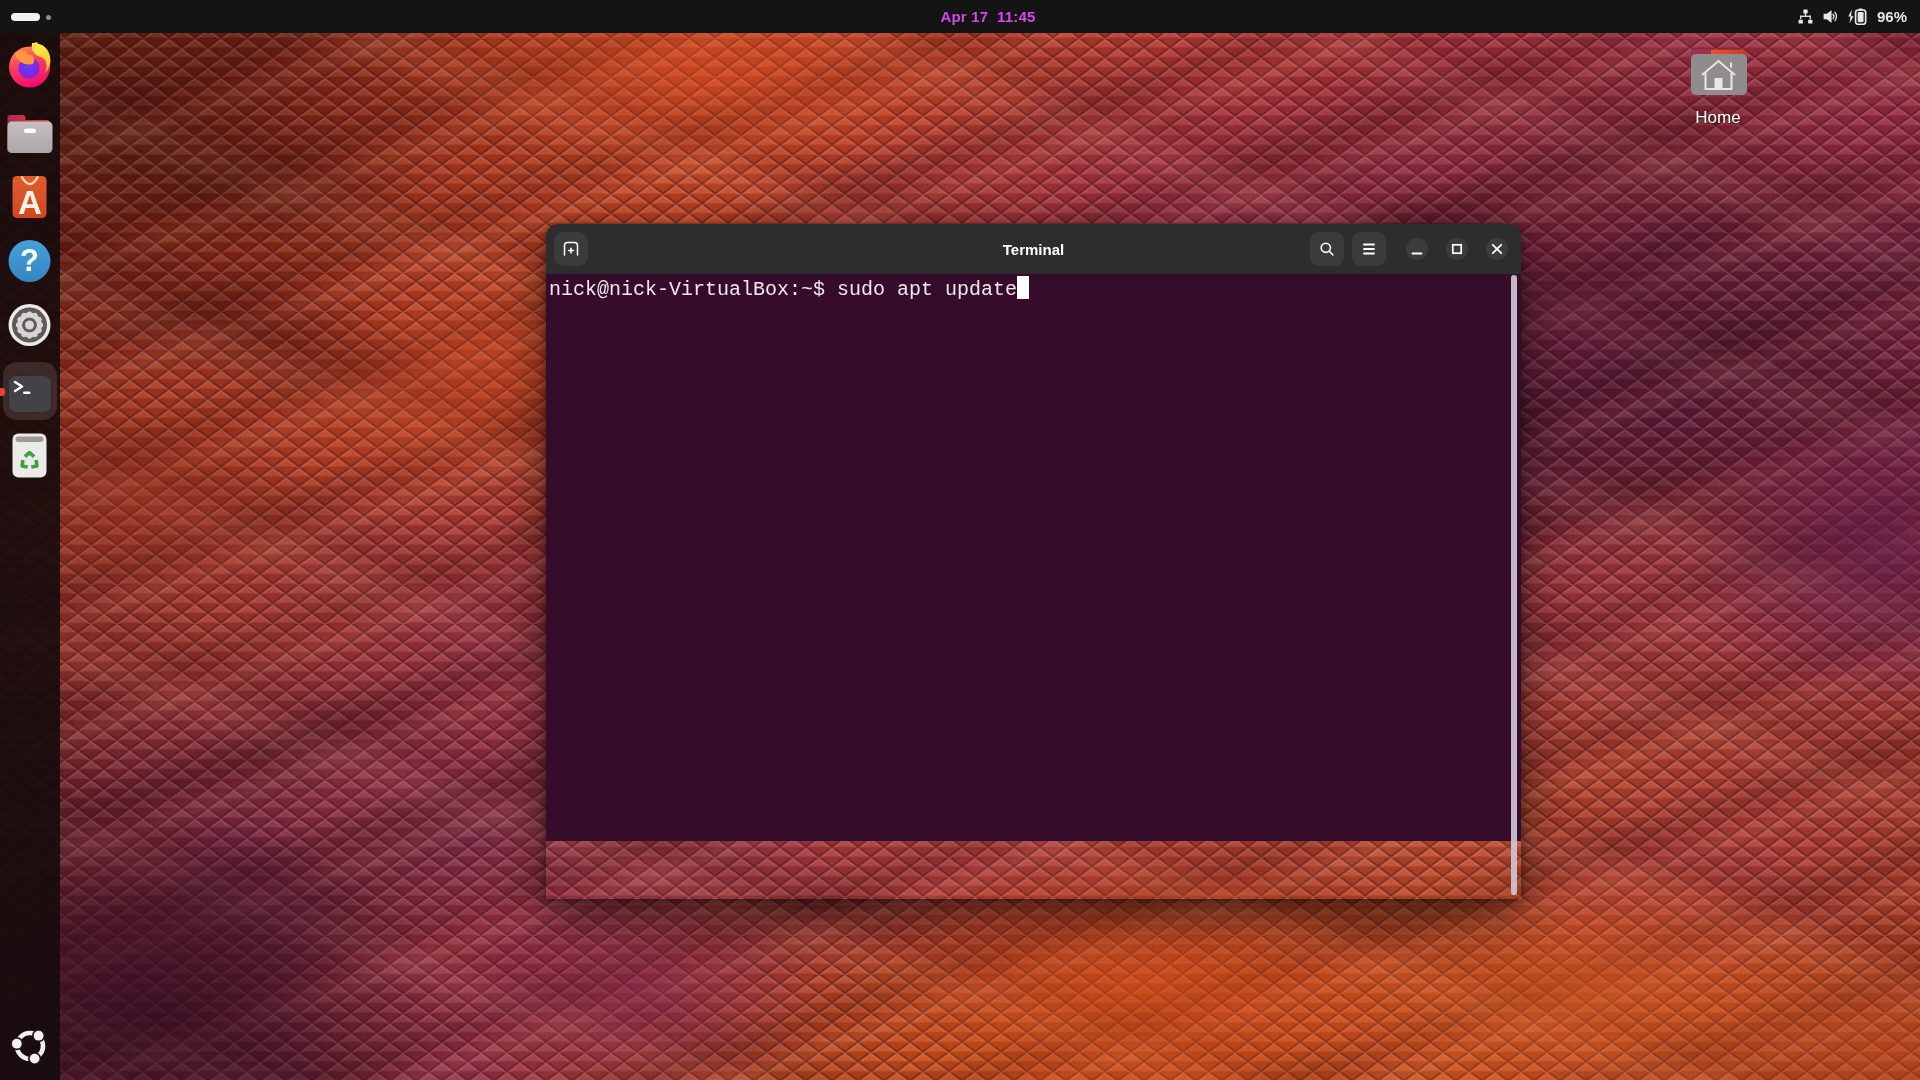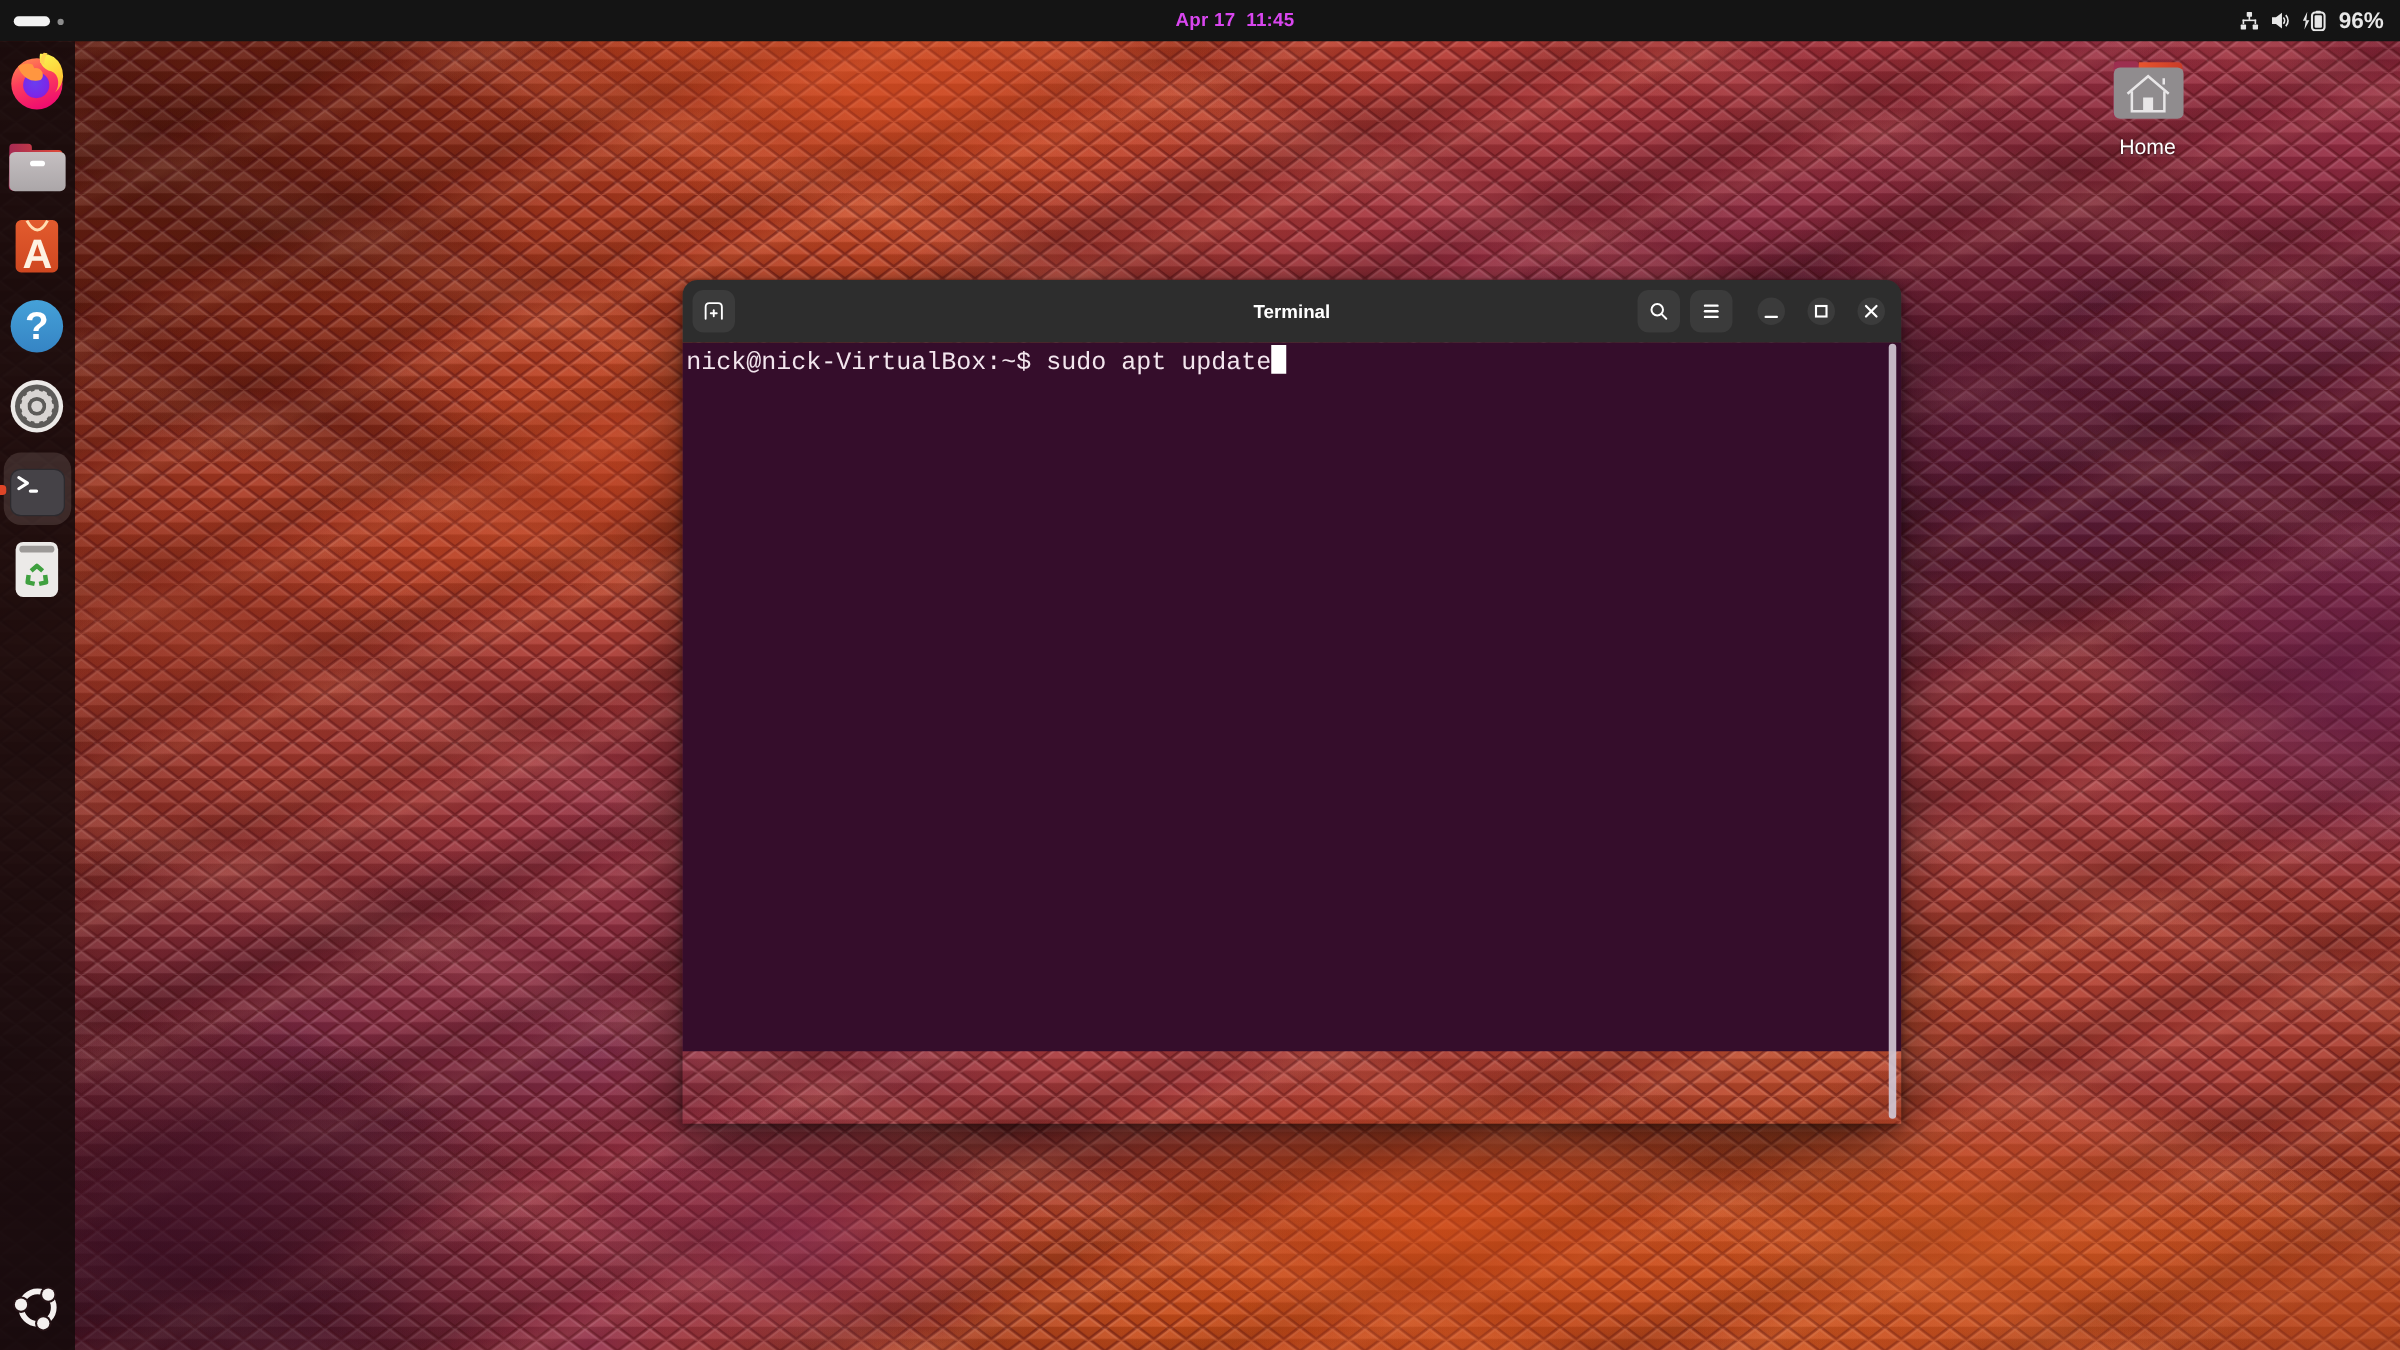--- a/index.html
+++ b/index.html
@@ -5,21 +5,21 @@
   html,body{margin:0;padding:0;width:1920px;height:1080px;overflow:hidden;background:#000;
     font-family:"Liberation Sans",sans-serif;}
   .abs{position:absolute;}
   #wp{position:absolute;left:0;top:0;}
   #topbar{position:absolute;left:0;top:0;width:1920px;height:33px;background:#141414;}
   #clock{position:absolute;top:0;left:938px;width:100px;height:33px;line-height:34px;
     text-align:center;color:#d946ef;font-size:15px;font-weight:700;letter-spacing:.2px;}
   #pill{position:absolute;left:11px;top:13px;width:29px;height:8px;border-radius:4px;background:#f3f3f3;}
   #wsdot{position:absolute;left:46px;top:15px;width:5px;height:5px;border-radius:50%;background:#8d8d8d;}
   #sysicons{position:absolute;right:13px;top:0;height:33px;display:flex;align-items:center;gap:8px;color:#e7e7e7;}
-  #battpct{font-size:18px;font-weight:700;}
+  #battpct{font-size:15px;font-weight:700;}
   #dock{position:absolute;left:0;top:33px;width:60px;height:1047px;background:rgba(22,11,12,.9);}
   .dicon{position:absolute;left:2px;width:56px;height:56px;}
   #homeicon{position:absolute;left:1674px;top:42px;width:88px;height:86px;text-align:center;}
   #homelbl{position:absolute;left:0;right:0;top:66px;color:#fff;font-size:17px;
     text-shadow:0 1px 2px rgba(0,0,0,.7);}
   
   #term{position:absolute;left:546px;top:224px;width:975px;height:675px;border-radius:12px 12px 0 0;
     box-shadow:0 18px 50px rgba(0,0,0,.55), 0 2px 8px rgba(0,0,0,.4);}
   #thead{position:absolute;left:0;top:0;width:975px;height:50px;background:#2d2d2d;
     border-radius:12px 12px 0 0;}

